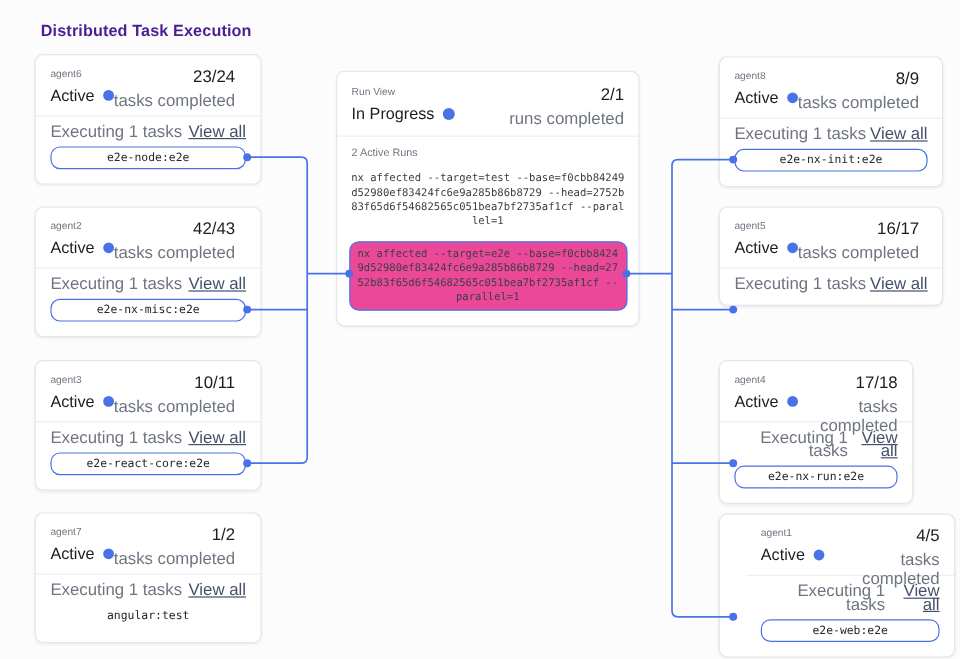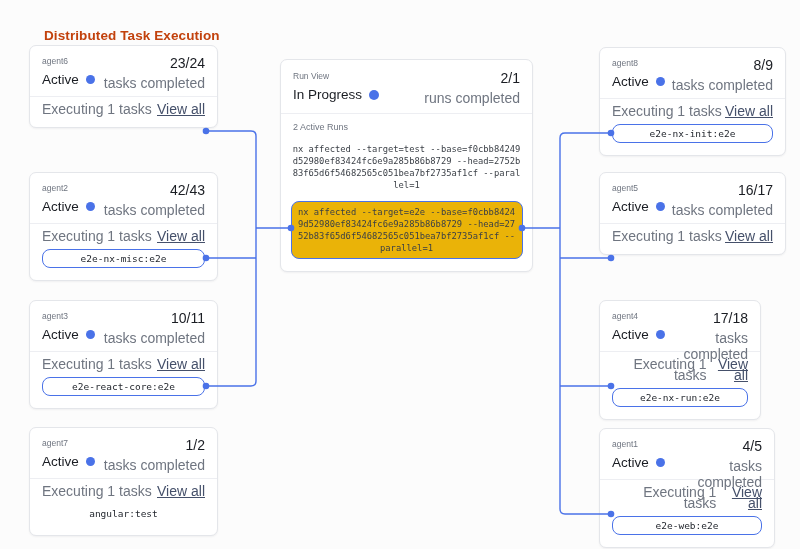--- a/index.html
+++ b/index.html
@@ -3,32 +3,32 @@
 <meta charset="utf-8">
 <style>
   :root{ --accent:#4a72e8; }
   html,body{margin:0;padding:0;background:#fcfcfc;}
   .page{
     position:relative; width:800px; height:549px; overflow:hidden;
     background:#fcfcfc; font-family:"Liberation Sans", sans-serif;
     color:#1a1d23;
   }
   .page-title{
-    position:absolute; left:28px; top:12px; margin:16px;
-    font-size:13.5px; font-weight:700; color:#c2410c; letter-spacing:.1px;
+    position:absolute; left:28px; top:12px; margin:6px;
+    font-size:13.5px; font-weight:700; color:#4c1d95; letter-spacing:.1px;
   }
   
   .card{
     position:absolute; background:#fff; border:1px solid #e4e6ea;
     border-radius:7px; box-shadow:0 1px 2px rgba(16,24,40,.05);
     box-sizing:border-box; z-index:1;
   }
   .agent-card{ width:189px; }
   .card-head{
-    display:flex; justify-content:space-between; align-items:flex-start;
+    display:flex; justify-content:flex-start; align-items:flex-start;
     padding:10px 12px 7px 12px; height:33px;
   }
   .agent-name{ font-size:8.5px; color:#6f7580; line-height:11px; }
   .status-row{ display:flex; align-items:center; gap:7px; margin-top:3px; line-height:19px;}
   .status-text{ font-size:13.5px; color:#1a1d23; }
   .status-dot{
     width:9px; height:9px; border-radius:50%; background:var(--accent);
     display:inline-block;
   }
   .head-right{ text-align:right; }
@@ -56,21 +56,21 @@
   }
   .run-body{ border-top:1px solid #edeef2; padding:8px 9px 12px 9px; }
   .active-runs{ font-size:9px; color:#6f7580; line-height:11px; margin-left:3px; }
   .cmd{
     width:232px; margin:10px auto 0 auto; box-sizing:border-box;
     font-family:"DejaVu Sans Mono", monospace; font-size:8.8px; line-height:12px;
     color:#3a3f46; text-align:center; word-break:break-all; cursor:pointer;
   }
   .cmd.hl{
     border:1.4px solid var(--accent); border-radius:8px; padding:4px 4px;
-    background:#eab308;
+    background:#ec4899;
   }
   
   .connectors{
     position:absolute; left:0; top:0; z-index:3; pointer-events:none;
   }
   .connectors path{ stroke:var(--accent); stroke-width:1.4; fill:none; }
   .connectors circle{ fill:var(--accent); }
 </style>
 </head>
 <body>
@@ -91,20 +91,21 @@
       <div class="head-right">
         <div class="count">23/24</div>
         <div class="sub">tasks completed</div>
       </div>
     </div>
     <div class="card-body">
       <div class="body-row">
         <span class="exec">Executing 1 tasks</span>
         <a class="view-all">View all</a>
       </div>
+      <div class="task-pill">e2e-node:e2e</div>
     </div>
   </section>
 
   <section class="card agent-card" style="left:29px;top:172px;">
     <div class="card-head">
       <div>
         <div class="agent-name">agent2</div>
         <div class="status-row">
           <span class="status-text">Active</span>
           <span class="status-dot"></span>
@@ -252,21 +253,21 @@
     </div>
     <div class="card-body">
       <div class="body-row">
         <span class="exec">Executing 1 tasks</span>
         <a class="view-all">View all</a>
       </div>
       <div class="task-pill">e2e-nx-run:e2e</div>
     </div>
   </section>
 
-  <section class="card agent-card" style="left:599px;top:428px;width:176px;">
+  <section class="card agent-card" style="left:599px;top:428px;width:197px;padding-left:22px;">
     <div class="card-head">
       <div>
         <div class="agent-name">agent1</div>
         <div class="status-row">
           <span class="status-text">Active</span>
           <span class="status-dot"></span>
         </div>
       </div>
       <div class="head-right">
         <div class="count">4/5</div>

